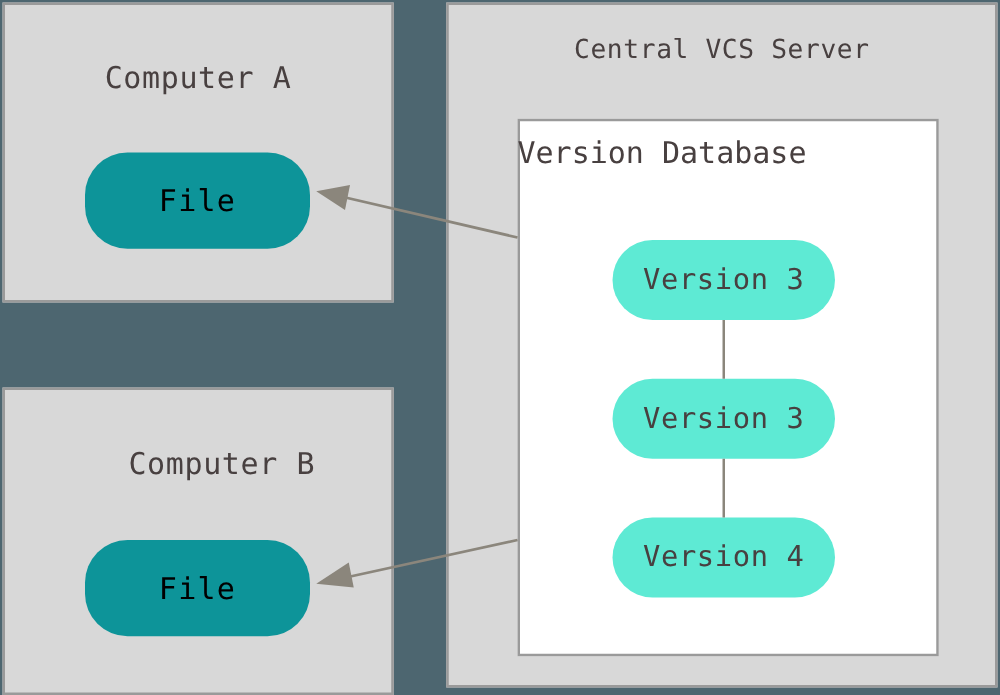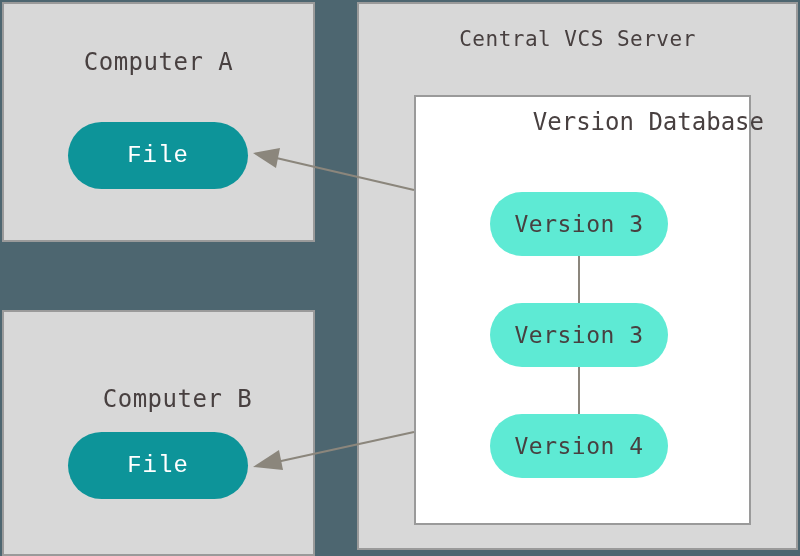--- a/index.html
+++ b/index.html
@@ -51,40 +51,39 @@
     height: 430px;
     background: #ffffff;
     border: 2px solid #9a9a9a;
     box-sizing: border-box;
   }
   #version-db-title {
     position: absolute;
     left: 414px;
     top: 108px;
     width: 350px;
-    text-align: right;
+    text-align: left;
     color: #484040;
     font-size: 24px;
     white-space: nowrap;
   }
 
   
   .file-pill {
     position: absolute;
     width: 180px;
-    height: 67px;
+    height: 77px;
     background: #0d9499;
     border-radius: 34px;
     display: flex;
     align-items: center;
     justify-content: center;
-    color: #ffffff;
+    color: #000000;
     font-size: 24px;
     letter-spacing: 1px;
-    font-family: Liberation Mono, monospace;
   }
   #file-a { left: 68px; top: 122px; }
   #file-b { left: 68px; top: 432px; }
 
   
   .version-pill {
     position: absolute;
     left: 490px;
     width: 178px;
     height: 64px;
@@ -116,21 +115,21 @@
 
 <div id="canvas">
 
   <div class="panel" id="computer-a"></div>
   <div class="panel-title" id="computer-a-title" style="top:48px; left:2px; width:313px;">Computer A</div>
   <div class="file-pill" id="file-a">
     <span>File</span>
   </div>
 
   <div class="panel" id="computer-b"></div>
-  <div class="panel-title" id="computer-b-title" style="top:357px; left:2px; width:351px;margin-top:28px;">Computer B</div>
+  <div class="panel-title" id="computer-b-title" style="top:357px; left:2px; width:351px;">Computer B</div>
   <div class="file-pill" id="file-b">
     <span>File</span>
   </div>
 
   <div class="panel" id="server-panel"></div>
   <div class="panel-title" id="server-title" style="top:27px; left:357px; width:441px; font-size:21px;">Central VCS Server</div>
 
   <div id="version-db"></div>
   <div id="version-db-title">Version Database</div>
 

